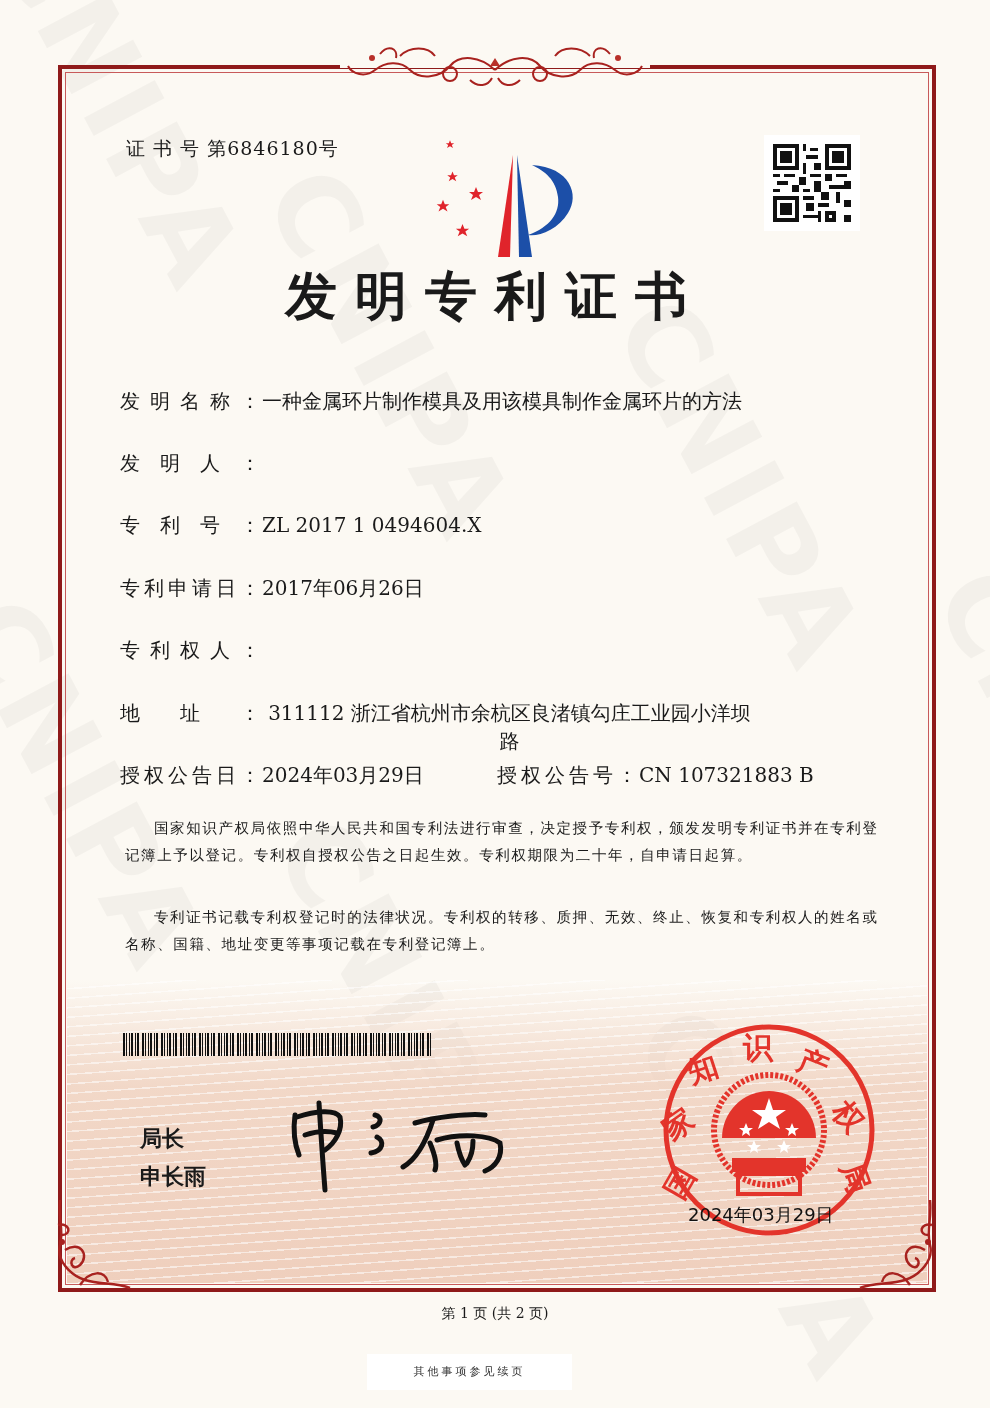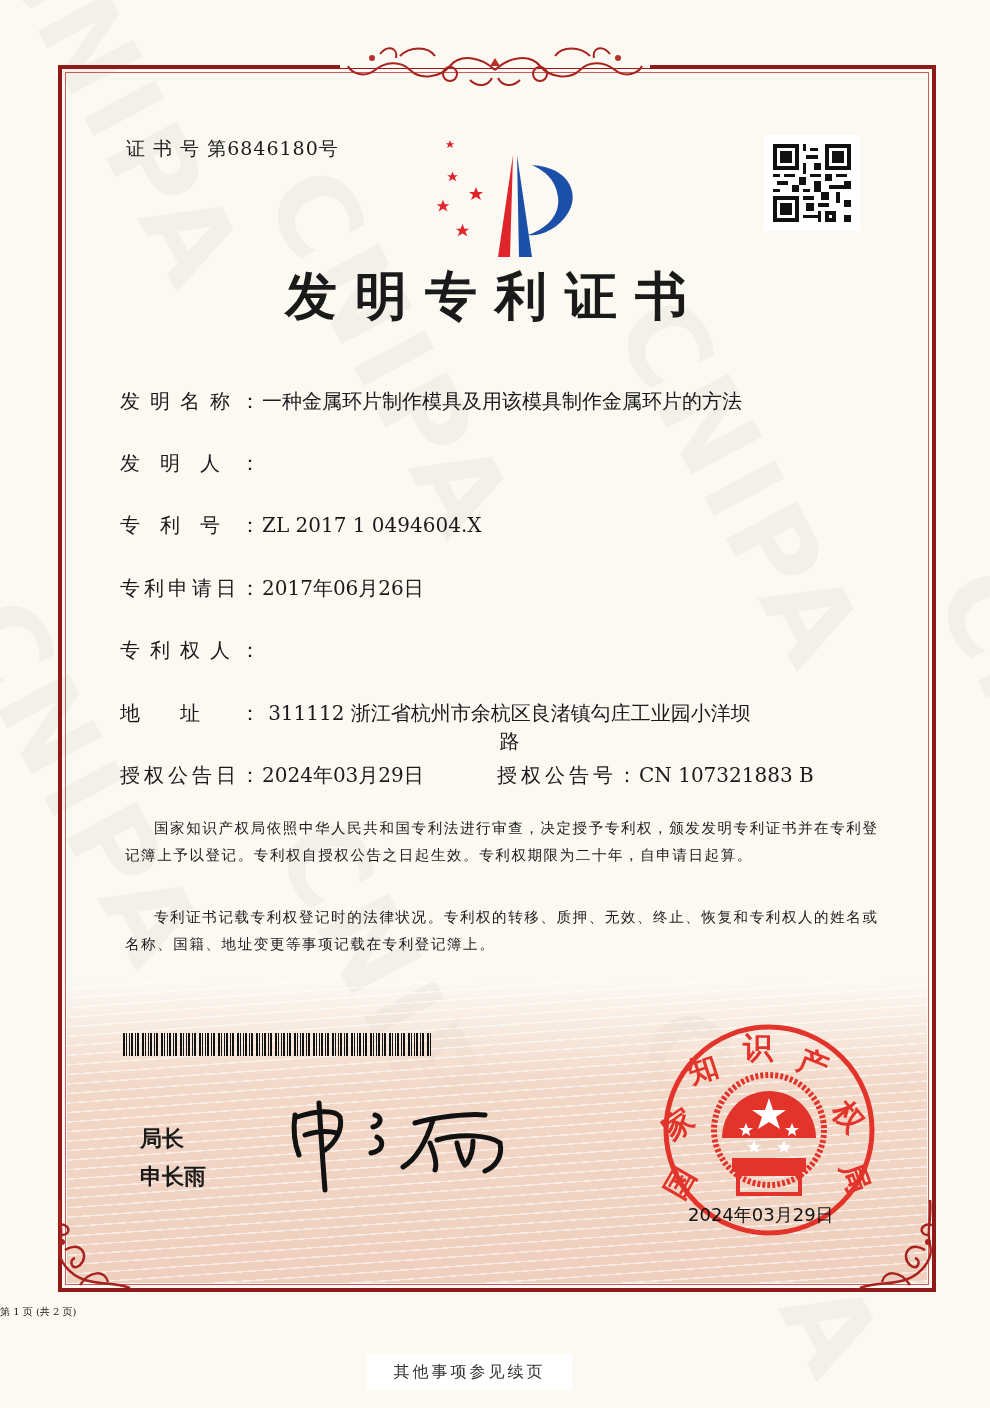--- a/index.html
+++ b/index.html
@@ -89,27 +89,27 @@
     font-family: "DejaVu Sans", sans-serif;
     margin-left: 20px;
   }
   .signature { position: absolute; left: 285px; top: 1095px; width: 225px; height: 100px; }
   .seal { position: absolute; left: 650px; top: 1018px; width: 238px; height: 218px; }
   .seal-date {
     position: absolute; left: 688px; top: 1203px;
     font-family: "DejaVu Sans", sans-serif; font-size: 18px; color: #111;
   }
   .page-no {
-    position: absolute; left: 0; width: 990px; top: 1305px; text-align: left;
-    font-size: 10px;
+    position: absolute; left: 0; width: 990px; top: 1305px; text-align: center;
+    font-size: 14px;
   }
   .footer-note {
     position: absolute; left: 367px; top: 1354px; width: 205px; height: 36px;
     background: #ffffff; text-align: center; line-height: 36px;
-    font-size: 16px; letter-spacing: 3px; color: #333;
+    font-size: 11px; letter-spacing: 3px; color: #333;
   }
 </style>
 </head>
 <body>
 
 <div class="watermark" style="left:190px;top:290px;">CNIPA</div>
 <div class="watermark" style="left:540px;top:420px;">CNIPA</div>
 <div class="watermark" style="left:-80px;top:40px;">CNIPA</div>
 <div class="watermark" style="left:-120px;top:720px;">CNIPA</div>
 <div class="watermark" style="left:200px;top:940px;">CNIPA</div>

